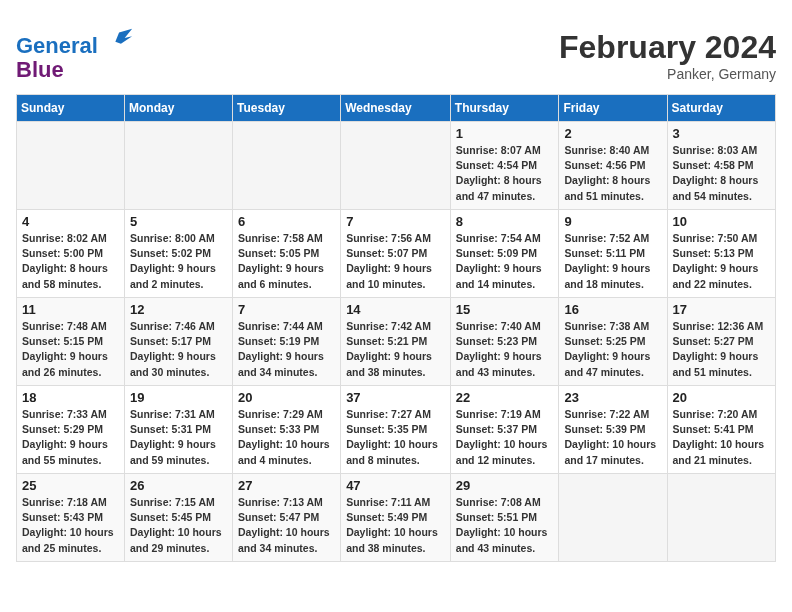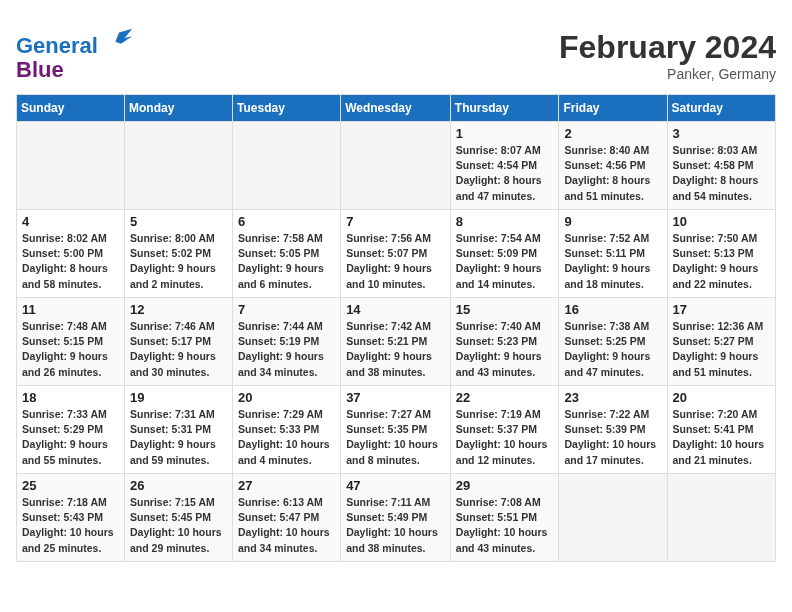--- a/index.html
+++ b/index.html
@@ -312,21 +312,21 @@
         </td>
         <td>
           <div class="day-num">26</div>
           <div class="day-detail">Sunrise: 7:15 AM
 Sunset: 5:45 PM
 Daylight: 10 hours
 and 29 minutes.</div>
         </td>
         <td>
           <div class="day-num">27</div>
-          <div class="day-detail">Sunrise: 6:13 AM
+          <div class="day-detail">Sunrise: 7:13 AM
 Sunset: 5:47 PM
 Daylight: 10 hours
 and 34 minutes.</div>
         </td>
         <td>
           <div class="day-num">47</div>
           <div class="day-detail">Sunrise: 7:11 AM
 Sunset: 5:49 PM
 Daylight: 10 hours
 and 38 minutes.</div>

